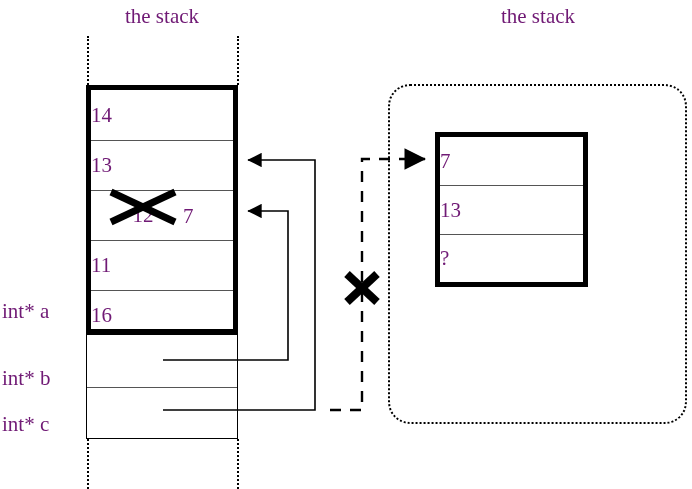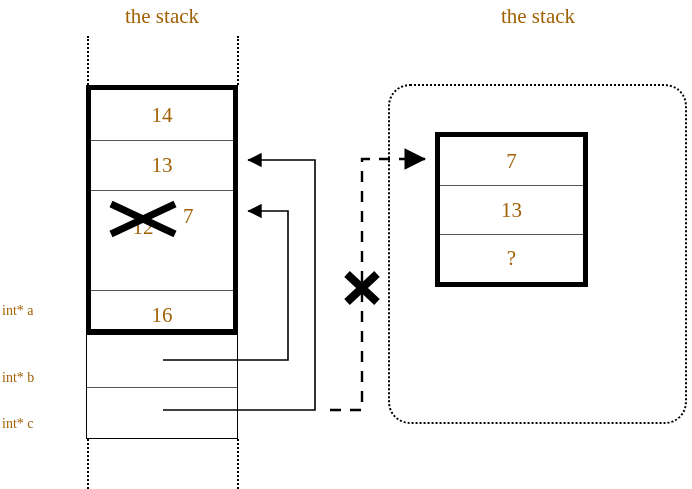--- a/index.html
+++ b/index.html
@@ -7,21 +7,21 @@
     margin: 0;
     padding: 0;
     background: #ffffff;
   }
   #canvas {
     position: relative;
     width: 692px;
     height: 489px;
     background: #ffffff;
     font-family: "Liberation Serif", "DejaVu Serif", serif;
-    color: #a16207;
+    color: #701a75;
     overflow: hidden;
   }
   .title {
     position: absolute;
     font-size: 21px;
     line-height: 1;
     white-space: nowrap;
     text-align: center;
   }
   #title-stack { left: 62px; top: 6px; width: 200px; }
@@ -59,34 +59,34 @@
     box-sizing: border-box;
     background: #fff;
   }
   .cell {
     position: absolute;
     left: 0;
     width: 100%;
     box-sizing: border-box;
     display: flex;
     align-items: center;
-    justify-content: center;
+    justify-content: flex-start;
     font-size: 21px;
   }
   .cell .val { position: relative; }
 
   
   #cell-14 { top: 0px;   height: 50px; }
   #cell-13 { top: 50px;  height: 50px; border-top: 1.5px solid #555; }
   #cell-12 { top: 100px; height: 50px; border-top: 1.5px solid #555; }
   #cell-11 { top: 150px; height: 50px; border-top: 1.5px solid #555; }
   #cell-10 { top: 200px; height: 49px; border-top: 1.5px solid #555; }
 
   
-  #cell-12 { justify-content: flex-start; align-items: flex-end; }
+  #cell-12 { justify-content: flex-start; }
   #struck-wrap {
     position: relative;
     margin-left: 30px;
     width: 44px;
     text-align: center;
   }
   #struck-x {
     position: absolute;
     left: -14px;
     top: -16px;
@@ -103,21 +103,21 @@
   }
 
   
   #cell-b { top: 0px;  height: 52px; }
   #cell-c { top: 52px; height: 51px; border-top: 1.5px solid #555; }
 
   
   .var-label {
     position: absolute;
     left: 2px;
-    font-size: 14px;
+    font-size: 21px;
     white-space: nowrap;
     transform: translateY(-50%);
   }
   #label-a { top: 311px; }
   #label-b { top: 378px; }
   #label-c { top: 424px; }
 
   
   #heap-region {
     position: absolute;
@@ -178,20 +178,23 @@
       <span id="struck-wrap">
         <span class="val">12</span>
         <svg id="struck-x" viewBox="0 0 72 40">
           <line x1="4" y1="5" x2="68" y2="35" stroke="#000" stroke-width="7" stroke-linecap="butt"></line>
           <line x1="4" y1="35" x2="68" y2="5" stroke="#000" stroke-width="7" stroke-linecap="butt"></line>
         </svg>
       </span>
       <span id="new-value-7">7</span>
     </div>
 
+    <div class="cell" id="cell-11">
+      <span class="val">11</span>
+    </div>
 
     <div class="cell" id="cell-10">
       <span class="val">16</span>
     </div>
   </div>
 
   <div id="stack-inactive">
     <div class="cell" id="cell-b">
       <span class="val"></span>
     </div>

